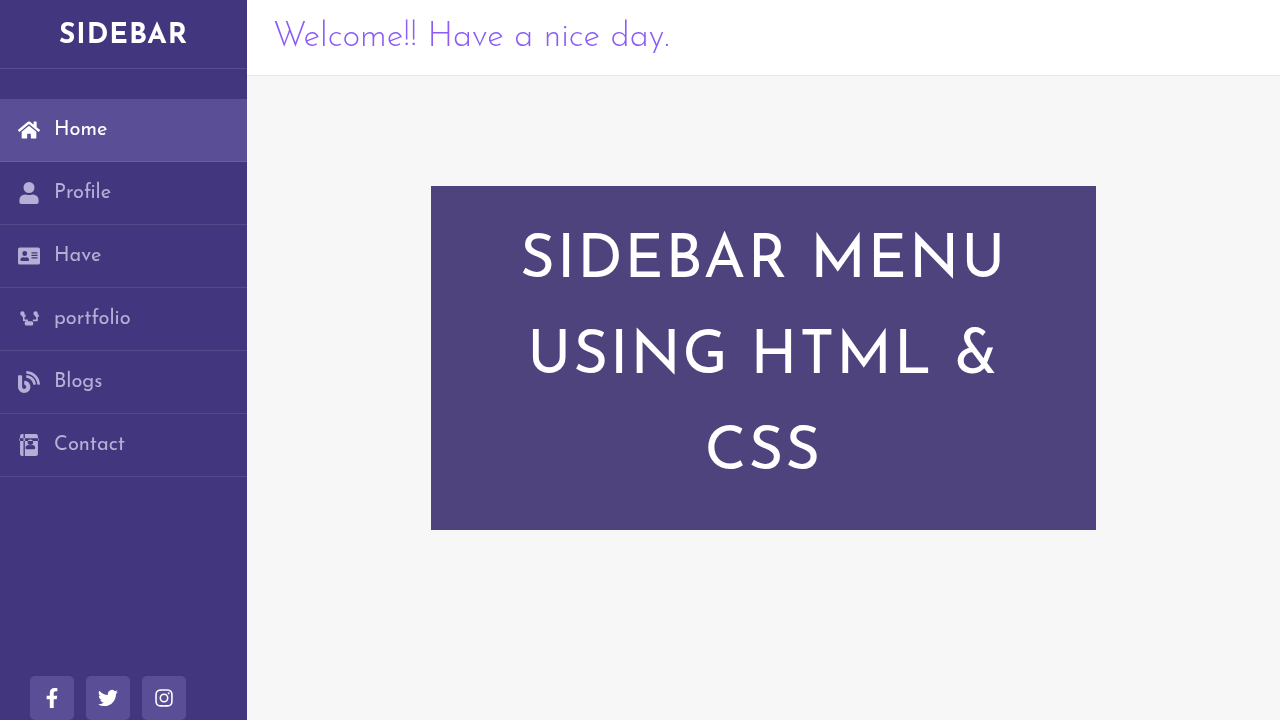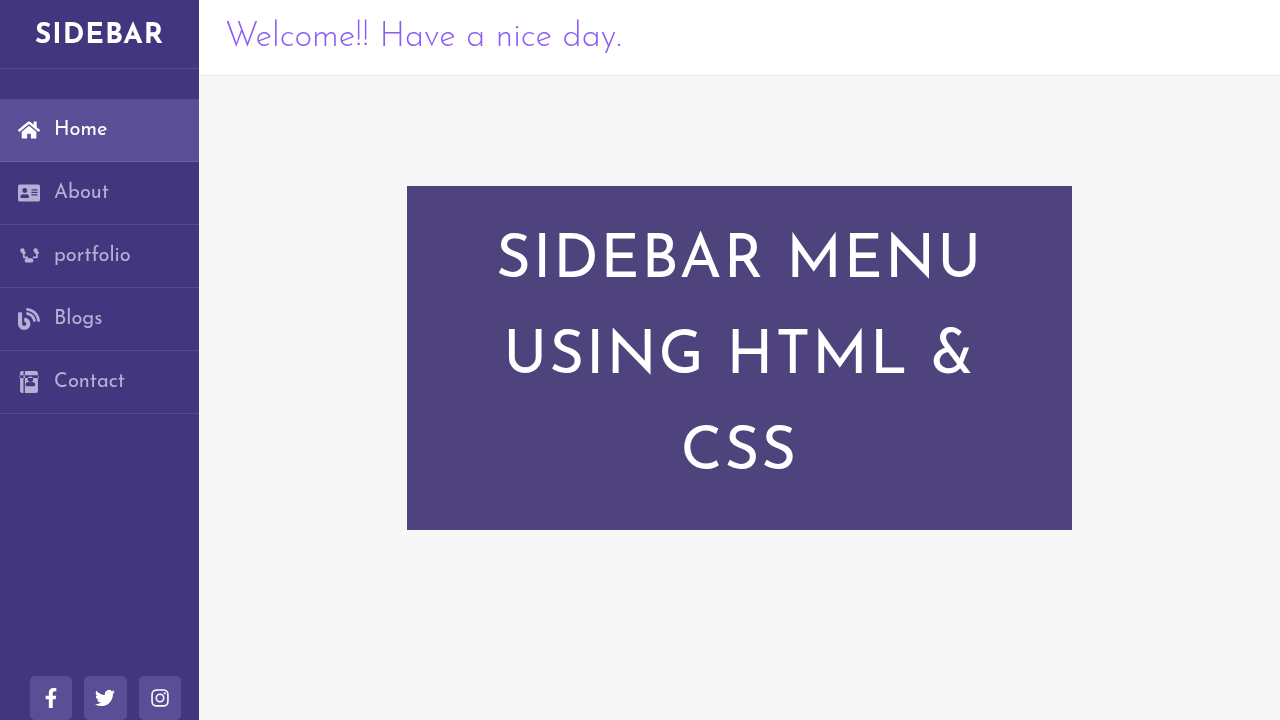--- a/index.html
+++ b/index.html
@@ -5,21 +5,21 @@
   * { margin: 0; padding: 0; box-sizing: border-box; }
   body {
     width: 1280px;
     height: 720px;
     font-family: 'Josefin Sans', 'Segoe UI', sans-serif;
     display: flex;
     overflow: hidden;
     background: #f7f7f7;
   }
   .sidebar {
-    width: 199px;
+    width: 247px;
     height: 100%;
     background: #42367e;
     display: flex;
     flex-direction: column;
     flex-shrink: 0;
     box-shadow: 3px 0 6px rgba(0,0,0,0.15);
   }
   .sidebar-header {
     text-align: center;
     padding: 22px 10px 18px 10px;
@@ -121,28 +121,36 @@
 
     <div class="nav-item active">
       <span class="icon">
         <svg viewBox="0 0 576 512">
             <path d="M280.4 148.3L96 300.1V464a16 16 0 0016 16h112a16 16 0 0016-16V368a16 16 0 0116-16h64a16 16 0 0116 16v96a16 16 0 0016 16h112a16 16 0 0016-16V300L295.7 148.3a12.2 12.2 0 00-15.3 0zM571.6 251.5L488 182.6V44a12 12 0 00-12-12h-56a12 12 0 00-12 12v72.6L318.5 43a48 48 0 00-61 0L4.3 251.5a12 12 0 00-1.6 16.9l25.5 31A12 12 0 0045 301l235.2-193.7a12.2 12.2 0 0115.3 0L531 301a12 12 0 0016.9-1.6l25.5-31a12 12 0 00-1.8-16.9z"></path>
           </svg>
       </span>
       <span>Home</span>
     </div>
 
+    <div class="nav-item">
+      <span class="icon">
+        <svg viewBox="0 0 448 512">
+            <path d="M224 256a128 128 0 10-128-128 128 128 0 00128 128zm89.6 32h-16.7a174.1 174.1 0 01-145.8 0h-16.7A134.4 134.4 0 000 422.4V464a48 48 0 0048 48h352a48 48 0 0048-48v-41.6A134.4 134.4 0 00313.6 288z"></path>
+          </svg>
+      </span>
+      <span>Profile</span>
+    </div>
 
     <div class="nav-item">
       <span class="icon">
         <svg viewBox="0 0 576 512">
             <path d="M528 32H48A48 48 0 000 80v352a48 48 0 0048 48h480a48 48 0 0048-48V80a48 48 0 00-48-48zM176 128a64 64 0 11-64 64 64 64 0 0164-64zm112 236.8c0 10.6-10 19.2-22.4 19.2H86.4C74 384 64 375.4 64 364.8v-19.2c0-31.8 30.1-57.6 67.2-57.6h5a103 103 0 0079.6 0h5c37.1 0 67.2 25.8 67.2 57.6zM512 312a8 8 0 01-8 8H360a8 8 0 01-8-8v-16a8 8 0 018-8h144a8 8 0 018 8zm0-64a8 8 0 01-8 8H360a8 8 0 01-8-8v-16a8 8 0 018-8h144a8 8 0 018 8zm0-64a8 8 0 01-8 8H360a8 8 0 01-8-8v-16a8 8 0 018-8h144a8 8 0 018 8z"></path>
           </svg>
       </span>
-      <span>About</span>
+      <span>Have</span>
     </div>
 
     <div class="nav-item">
       <span class="icon">
         <svg viewBox="0 0 640 512">
             <path d="M384 320H256a64 64 0 000 128h128a64 64 0 000-128zM128 32a64 64 0 1064 64 64 64 0 00-64-64zm384 0a64 64 0 1064 64 64 64 0 00-64-64zM128 192h16v104a24 24 0 0024 24h120v-48H192v-80h16a16 16 0 0016-16v-32a16 16 0 00-16-16H128a16 16 0 00-16 16v32a16 16 0 0016 16zm304 80v48h120a24 24 0 0024-24V192h16a16 16 0 0016-16v-32a16 16 0 00-16-16h-80a16 16 0 00-16 16v32a16 16 0 0016 16h16v80z"></path>
           </svg>
       </span>
       <span>portfolio</span>
     </div>

